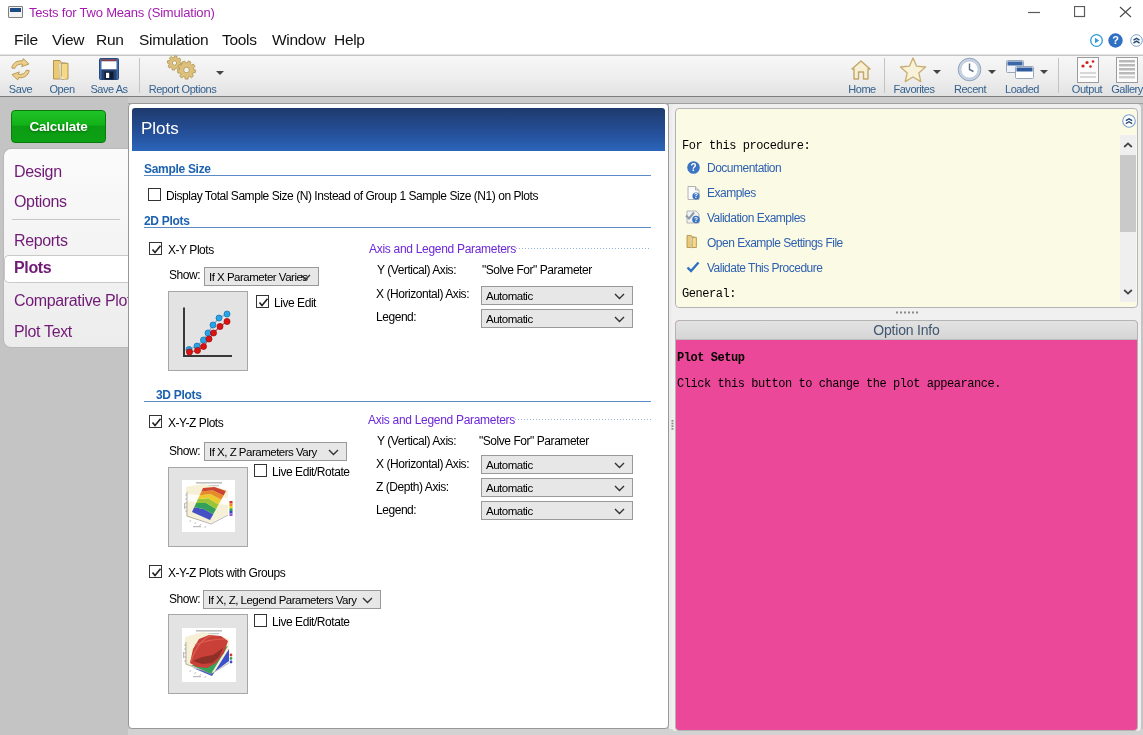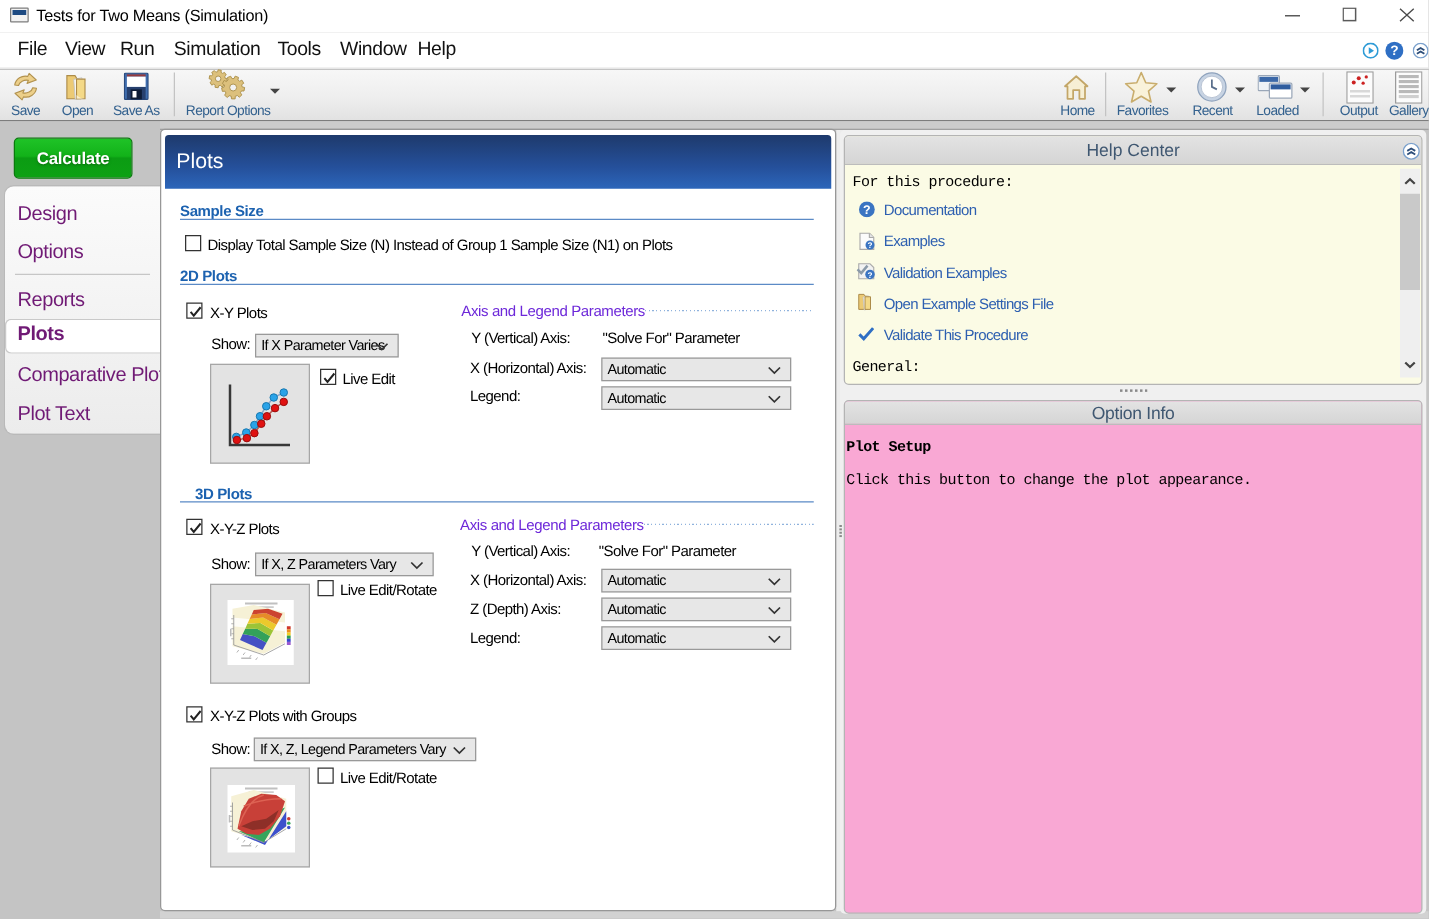--- a/index.html
+++ b/index.html
@@ -3,21 +3,21 @@
 <meta charset="utf-8">
 <style>
   * { margin:0; padding:0; box-sizing:border-box; }
   html,body { width:1143px; height:735px; overflow:hidden; }
   body { font-family:"Liberation Sans", sans-serif; position:relative; background:#c4c4c4; }
   .abs { position:absolute; }
   
   #titlebar { left:0; top:0; width:1143px; height:26px; background:#ffffff; }
   #titleicon { left:8px; top:6px; width:15px; height:12px; background:#f2f2f2; border:1px solid #7d7d7d; border-radius:1px; }
   #titleicon .bar { position:absolute; left:1px; top:1px; right:1px; height:4px; background:#1d4a82; }
-  #titletext { left:29px; top:5px; font-size:13px; color:#000000; letter-spacing:-0.2px; }
+  #titletext { left:29px; top:5px; font-size:13px; color:#a21caf; letter-spacing:-0.2px; }
   
   #menubar { left:0; top:26px; width:1143px; height:29px; background:#ffffff; border-bottom:1px solid #e4e4e4; }
   .menuitem { position:absolute; top:31px; font-size:15.5px; color:#111111; letter-spacing:-0.3px; }
   
   #toolbar { left:0; top:56px; width:1143px; height:41px; background:linear-gradient(#f7f7f7,#eeeeee 55%,#e2e2e2); border-bottom:1px solid #7d7d7d; }
   .tlabel { position:absolute; font-size:11px; color:#33618e; letter-spacing:-0.45px; top:83px; text-align:center; white-space:nowrap; }
   .tsep { position:absolute; top:2px; height:35px; width:1px; background:#c3c3c3; }
   .darr { position:absolute; width:0; height:0; border-left:4px solid transparent; border-right:4px solid transparent; border-top:4px solid #444; }
   
   #main { left:0; top:97px; width:1143px; height:638px; background:#c4c4c4; }
@@ -47,21 +47,21 @@
   .combo svg { position:absolute; right:7px; top:6px; }
   .blueh { position:absolute; font-size:12px; color:#6d28d9; letter-spacing:-0.3px; }
   .dotrule { position:absolute; height:1px; background-image:repeating-linear-gradient(90deg,#8fb2dd 0 1px,transparent 1px 3px); }
   .thumb { position:absolute; width:80px; height:80px; background:#e3e3e3; border:1px solid #a6a6a6; }
   
   #rwrap { left:672px; top:104px; width:469px; height:627px; background:#f0f0f0; border-radius:4px; }
   .rpanel { position:absolute; left:675px; width:463px; border:1px solid #b4b4b4; border-radius:4px; overflow:hidden; }
   .rhead { position:absolute; left:0; top:0; right:0; background:linear-gradient(#e3e3e3,#d5d5d5); border-bottom:1px solid #bcbcbc; color:#3f5771; text-align:center; }
   #helpc { top:108px; height:200px; background:#fbfbe5; }
   #helpc .rhead { height:23px; font-size:14px; line-height:22px; }
-  #optinfo { top:320px; height:411px; background:#f9a8d4; }
+  #optinfo { top:320px; height:411px; background:#ec4899; }
   #optinfo .rhead { height:19px; font-size:14px; line-height:18px; letter-spacing:-0.2px; }
   .hlink { position:absolute; font-size:12px; color:#2d5fb0; letter-spacing:-0.5px; }
   .hblack { position:absolute; font-size:12px; color:#000; letter-spacing:-0.45px;font-family:Liberation Mono, monospace; }
   
   #sbar { position:absolute; right:1px; top:26px; width:16px; height:167px; background:#efefef; }
 </style>
 </head>
 <body>
 
 <div id="titlebar" class="abs"></div>
@@ -382,21 +382,20 @@
   <path d="M22 55 l-1.5 2 M27 57 l-1.5 2 M32 59 l-1.5 2 M37 61 l-1.5 2" stroke="#999" stroke-width="0.6"></path>
   <rect x="24" y="61" width="8" height="1.2" fill="#bbbbbb"></rect>
   <rect x="14" y="37" width="1.2" height="6" fill="#bbbbbb"></rect>
 </svg>
 </div>
 <div class="cb" style="left:254px;top:614px"></div>
 <div class="lbl" style="left:272px;top:615px">Live Edit/Rotate</div>
 
 <div id="rwrap" class="abs"></div>
 <div class="rpanel" id="helpc">
-  <div class="rhead">Help Center</div>
   <svg style="position:absolute;right:1px;top:5px" width="14" height="14">
       <circle cx="7" cy="7" r="6.3" fill="#fff" stroke="#7aa0cc" stroke-width="1.1"></circle>
       <path d="M3.8 6.7 L7 4.8 L10.2 6.7 M3.8 9.6 L7 7.7 L10.2 9.6" fill="none" stroke="#2c4d79" stroke-width="1.4"></path>
     </svg>
   <div id="sbar">
     <div style="position:absolute;left:0;top:20px;width:16px;height:77px;background:#c9c9c9"></div>
     <svg style="position:absolute;left:3px;top:6px" width="10" height="8">
         <path d="M1.2 6 L5 2.4 L8.8 6" fill="none" stroke="#444" stroke-width="1.8"></path>
       </svg>
     <svg style="position:absolute;left:3px;bottom:6px" width="10" height="8">

